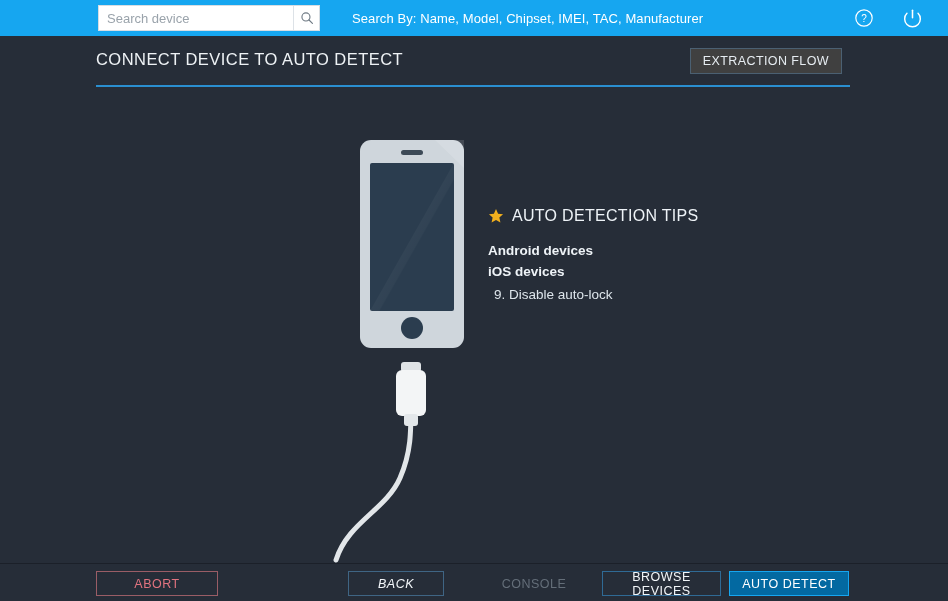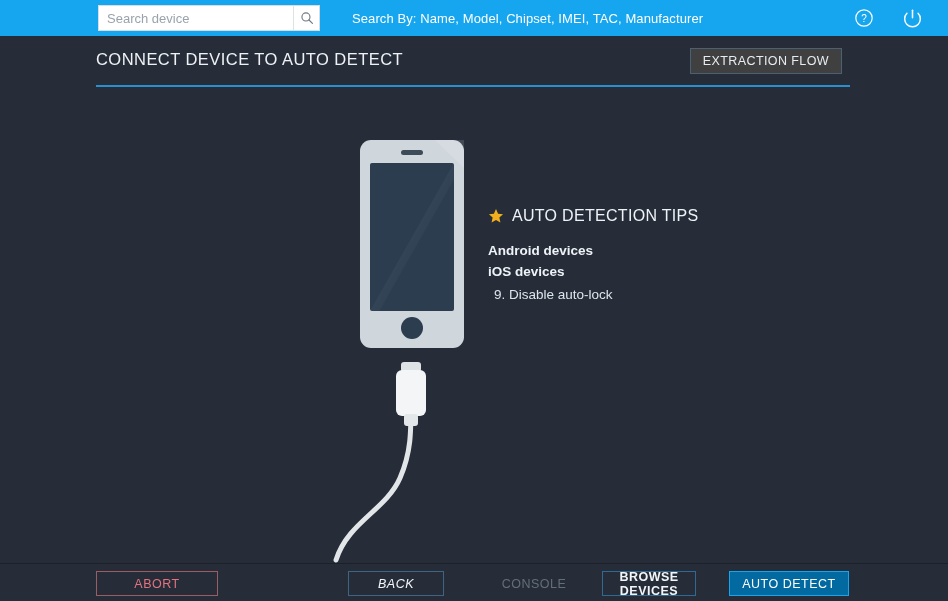--- a/index.html
+++ b/index.html
@@ -222,24 +222,23 @@
   }
   .btn-console {
     left: 476px;
     width: 116px;
     border: 1px solid transparent;
     color: #646e79;
     cursor: default;
   }
   .btn-browse {
     left: 602px;
-    width: 94px;
+    width: 119px;
     border: 1px solid #2f6a95;
     color: #f2f6f9;
-    font-weight: bold;
   }
   .btn-auto {
     left: 729px;
     width: 120px;
     border: 1px solid #16a6f0;
     background: #0369a1;
     color: #ffffff;
   }
 </style>
 </head>

